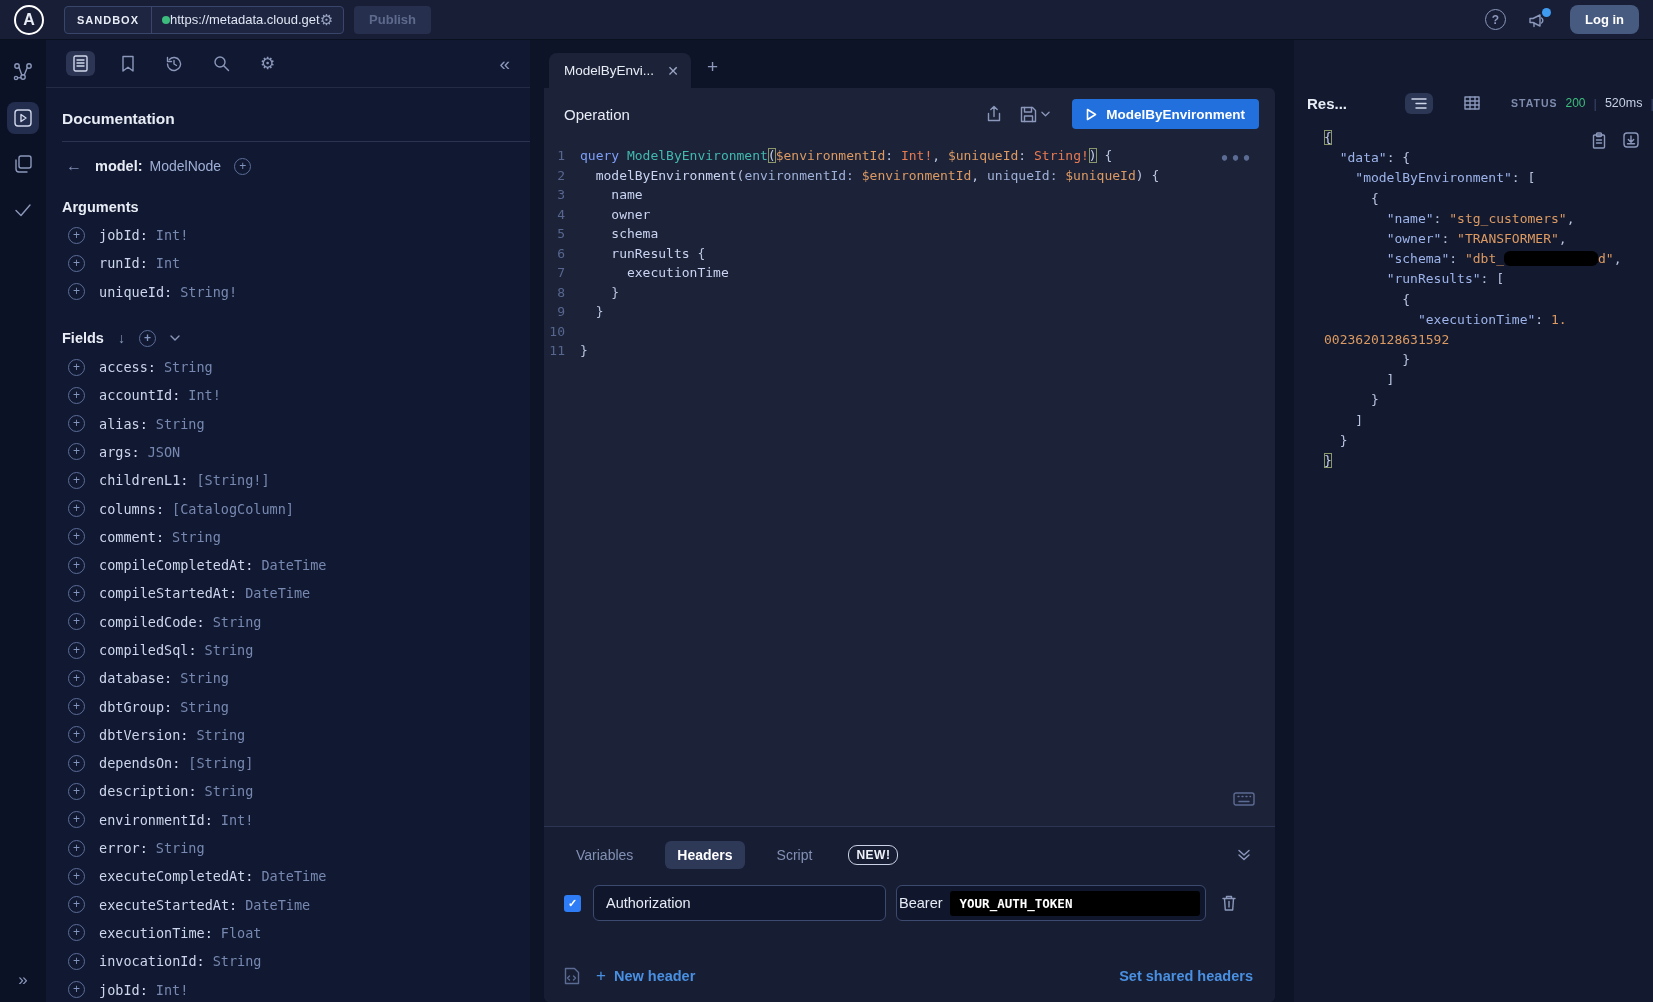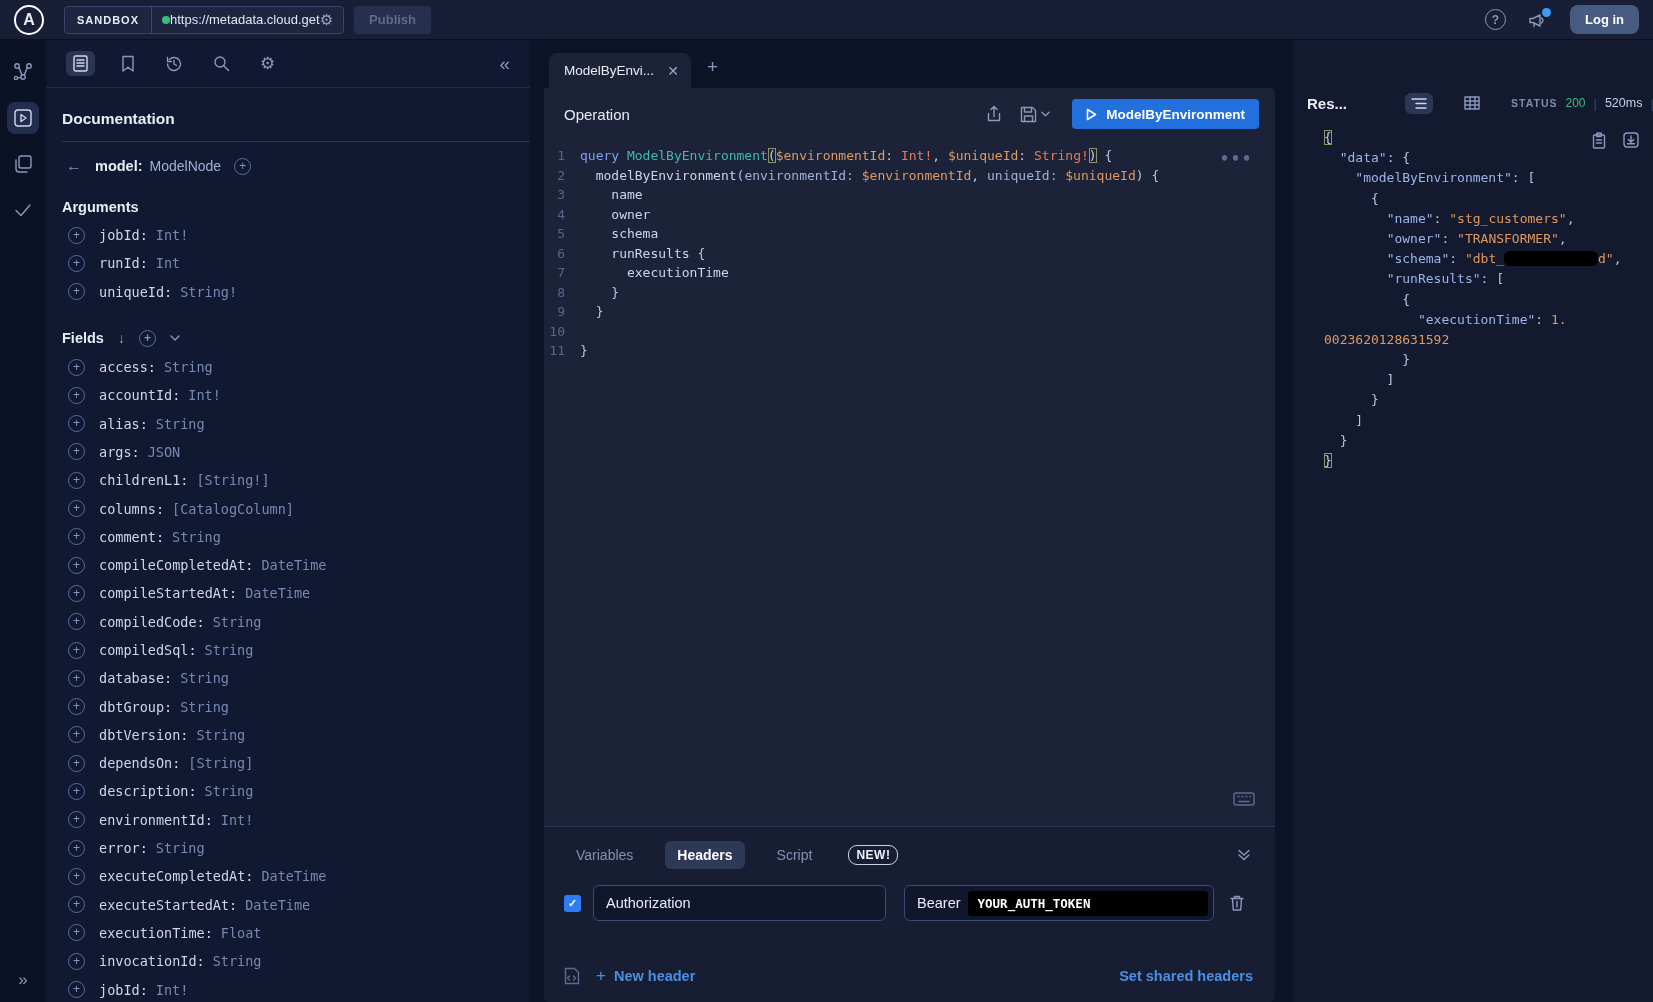--- a/index.html
+++ b/index.html
@@ -82,21 +82,21 @@
   .bottom{height:176px;flex:none;border-top:1px solid #2c3553;background:#171e33;border-radius:0 0 6px 6px;padding:14px 20px 0;position:relative}
   .btabs{display:flex;align-items:center;gap:20px}
   .btab{padding:6px 12px;border-radius:6px;font-size:14px;color:#8290b4}
   .btab.active{background:#2e3857;color:#fff;font-weight:bold}
   .new-badge{margin-left:4px;border:1.5px solid #c9d1e4;border-radius:9px;font-size:12px;font-weight:bold;letter-spacing:.5px;padding:2px 7px;color:#eef1f8}
   .dbl-chev{position:absolute;top:22px;right:24px}
   .hrow{margin-top:16px;display:flex;align-items:center}
   .chk{width:17px;height:17px;flex:none;background:#2e7cf6;border-radius:3px;color:#fff;font-size:11px;line-height:17px;text-align:center;font-weight:bold}
   .hd-input{height:36px;border:1px solid #3c4a70;border-radius:6px;background:#10172c;display:flex;align-items:center;font-size:14.5px;color:#e7ebf5}
   .key-input{width:293px;margin-left:12px;padding:0 12px}
-  .val-input{width:310px;margin-left:18px;padding-left:12px}
+  .val-input{width:310px;margin-left:10px;padding-left:2px}
   .bearer{white-space:nowrap;margin-right:7px}
   .token-box{flex:1;margin:4px 5px 4px 0;background:#000;border-radius:3px;padding:5px 10px;font-family:"DejaVu Sans Mono",monospace;font-weight:bold;font-size:12.5px;color:#fff;white-space:nowrap;overflow:hidden}
   .trash{margin-left:15px}
   .frow{position:absolute;left:20px;right:22px;bottom:16px;display:flex;align-items:center;gap:16px}
   .blue-link{color:#4a90e2;font-weight:bold;font-size:14.5px;display:flex;align-items:center;gap:8px}
   .blue-link .plus{font-size:17px;font-weight:normal}
   .frow-spacer{flex:1}
 
   
   .response{width:359px;background:#131a2f;display:flex;flex-direction:column}

